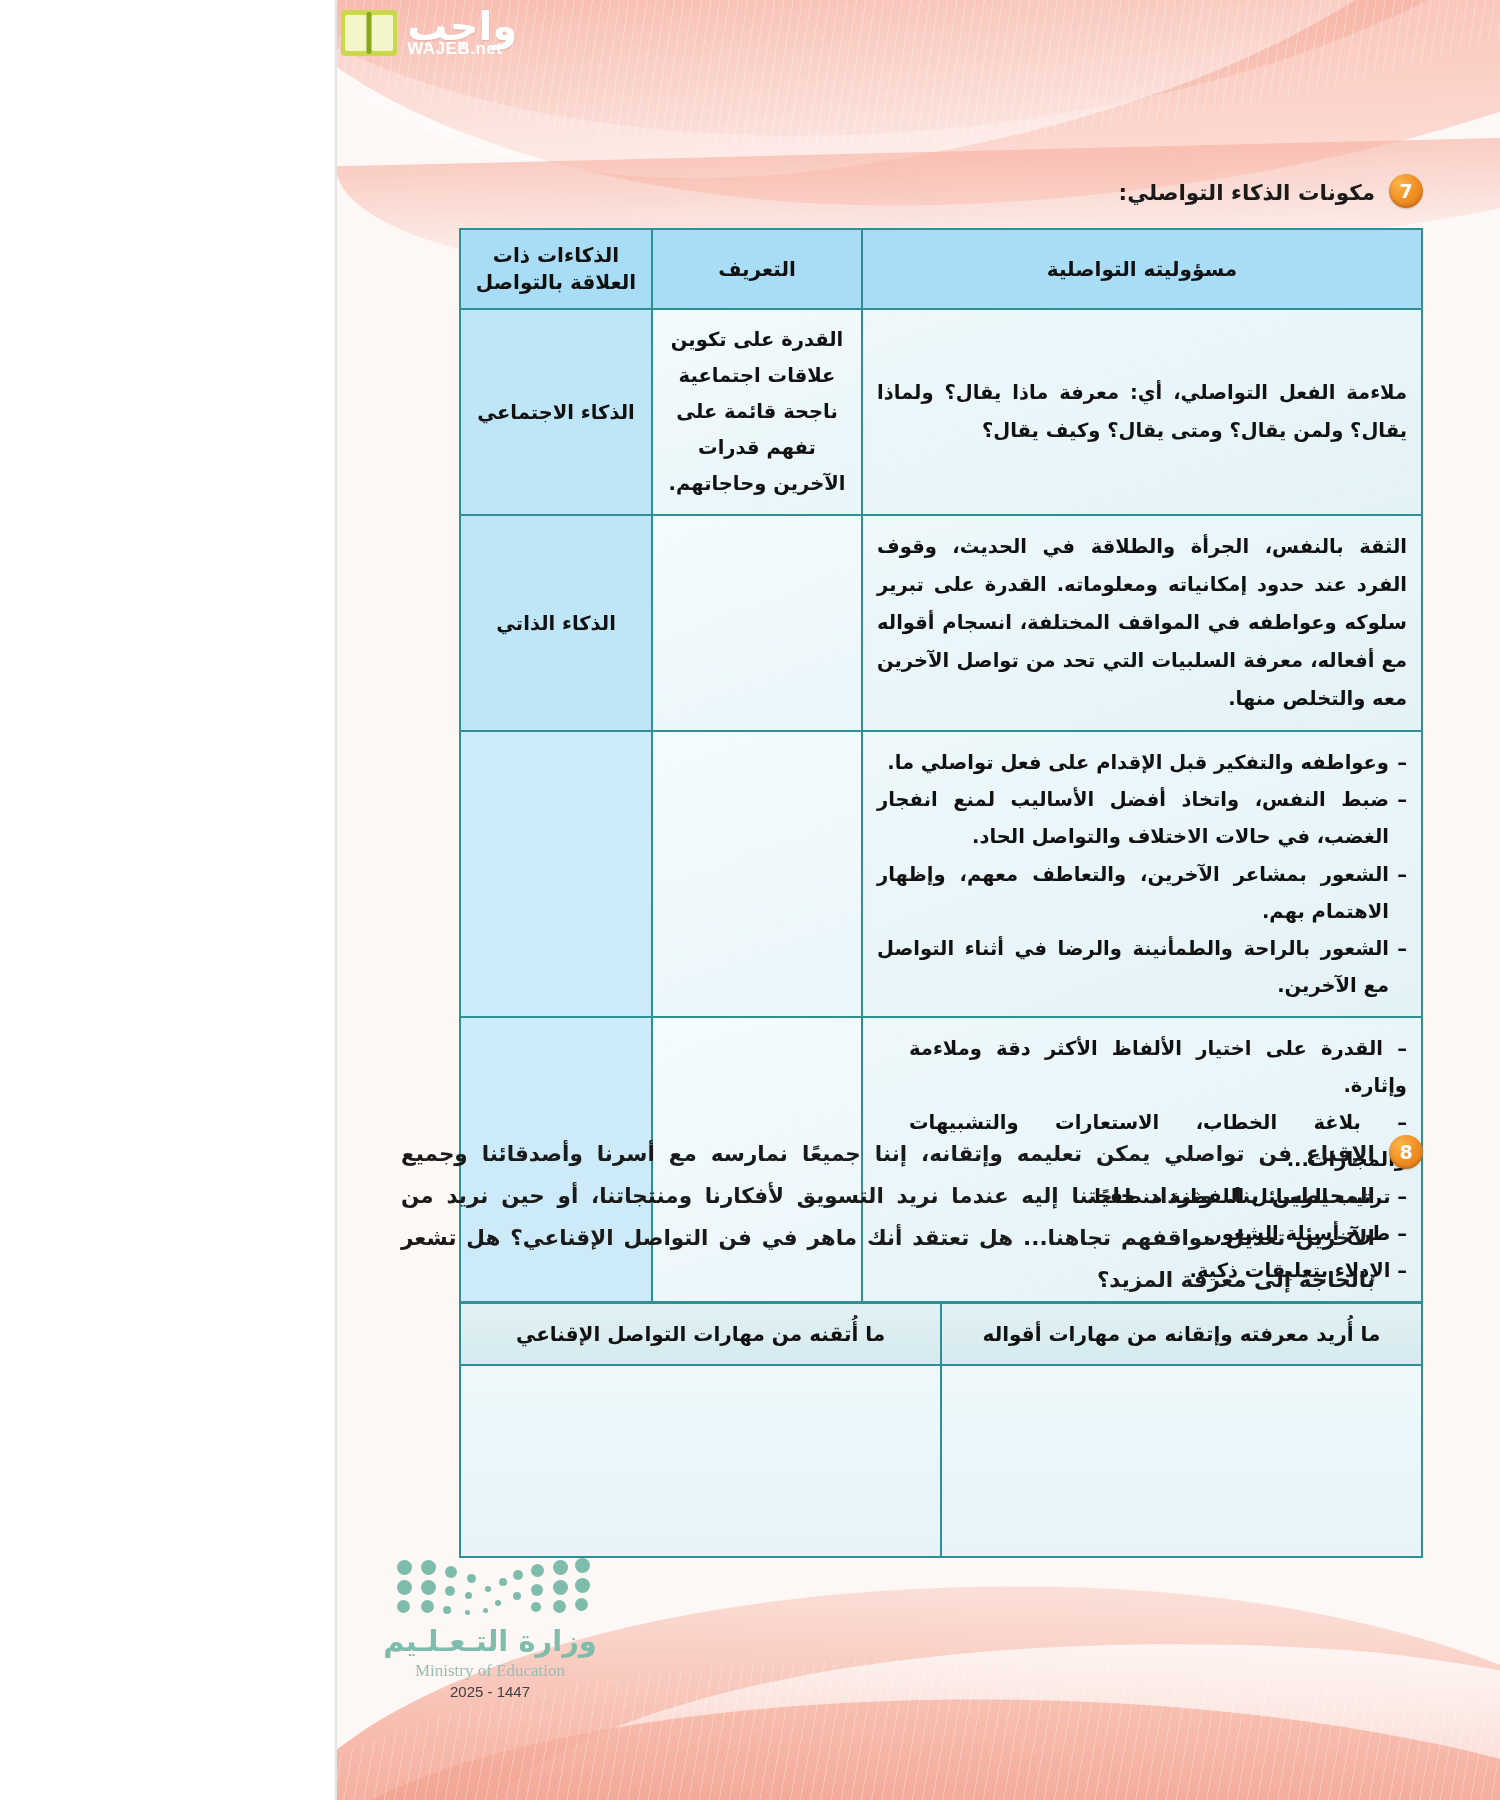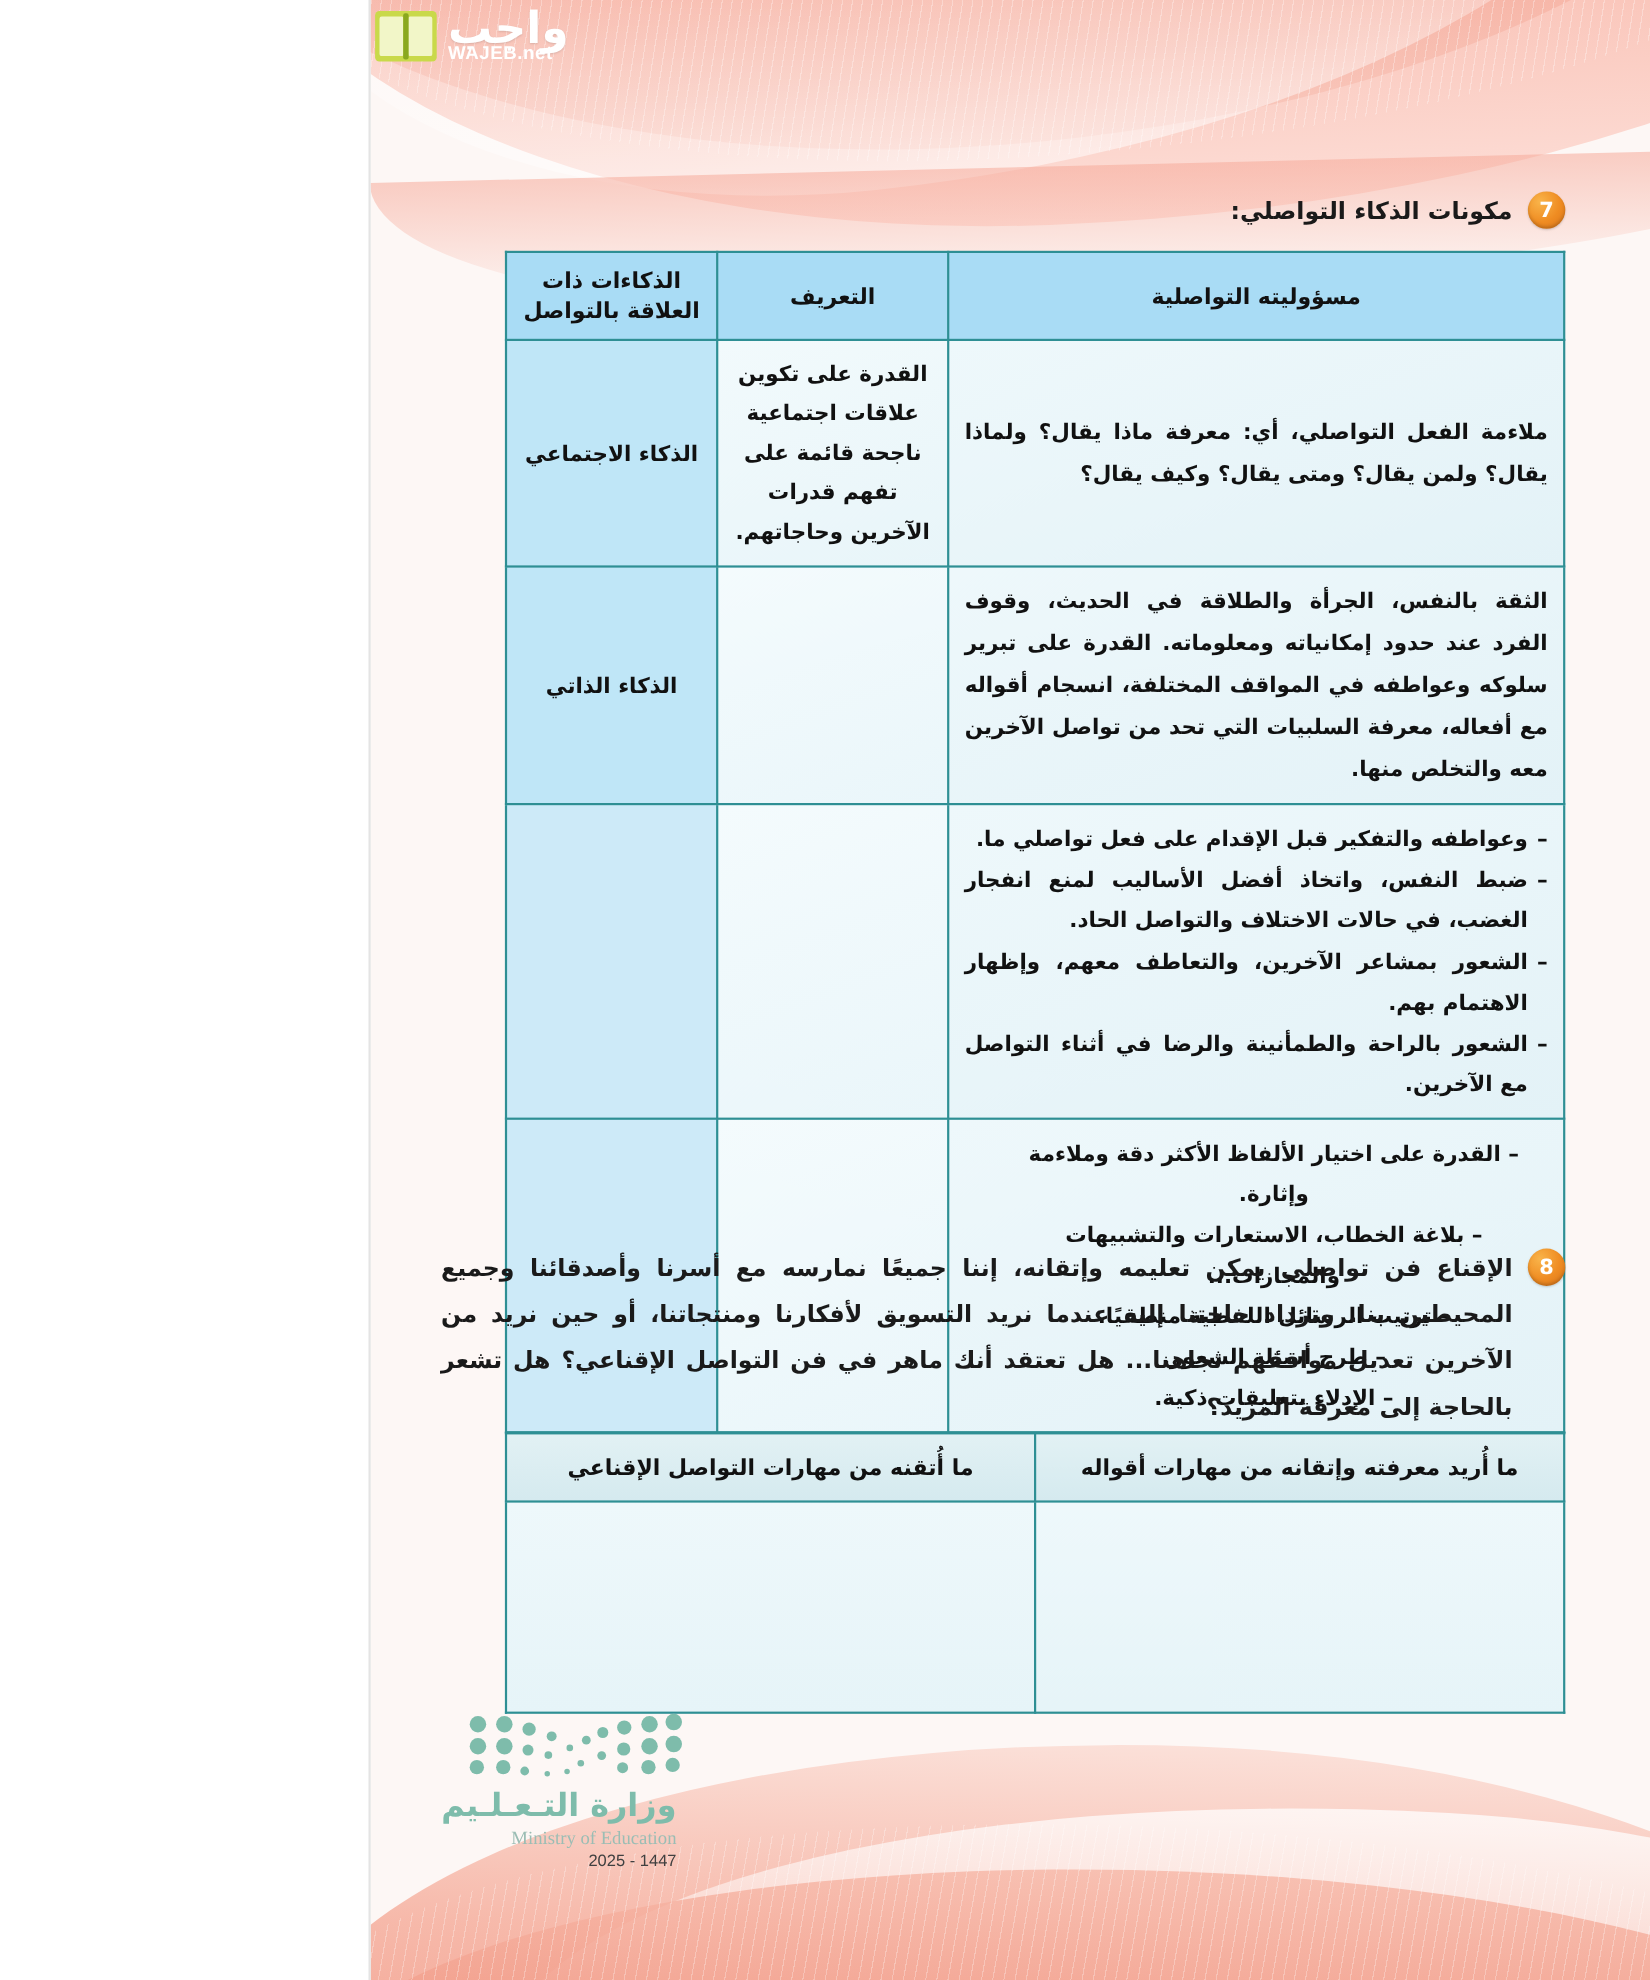--- a/index.html
+++ b/index.html
@@ -262,39 +262,39 @@
 
   .bullets { list-style: none; }
   .bullets li {
     font-size: 19.5px; font-weight: bold; color: #111;
     line-height: 1.9; text-align: justify;
     position: relative; padding-right: 18px;
   }
   .bullets li::before {
     content: "–"; position: absolute; right: 0; top: 0;
   }
-  .bullets.centered li { text-align: center; padding-right: 0; margin-left: 32px; }
+  .bullets.centered li { padding-right: 0; margin-left: 32px; }
   .bullets.centered li::before { content: "– "; position: static; }
 
   .t2 { right: 110px; top: 1302px; width: 962px; }
   .t2 th {
     background: linear-gradient(180deg, #e2f1f4 0%, #d5eaef 100%);
     font-size: 20px; font-weight: bold; color: #111;
     text-align: center; height: 62px;
   }
   .t2 td.blank {
     background: linear-gradient(180deg, #eef8fb 0%, #e6f4f8 100%);
     height: 192px;
   }
 
   
   .moe {
     position: absolute; left: 70px; top: 1556px;
     width: 250px; z-index: 15;
-    display: flex; flex-direction: column; align-items: flex-start;
+    display: flex; flex-direction: column; align-items: center;
   }
   .moe-dots { width: 190px; height: 62px; position: relative; }
   .moe-dots i {
     position: absolute; display: block; border-radius: 50%;
     background: #7ebcab;
   }
   .moe-ar {
     font-size: 29px; font-weight: bold; color: #7ebcab;
     letter-spacing: 2px; margin-top: 6px;
   }

